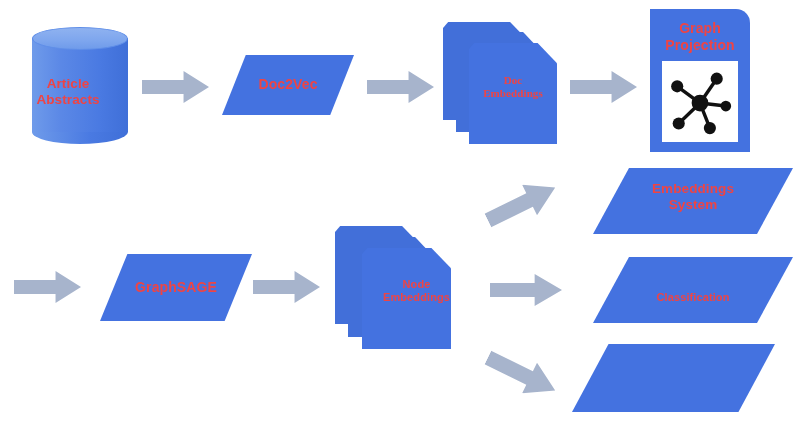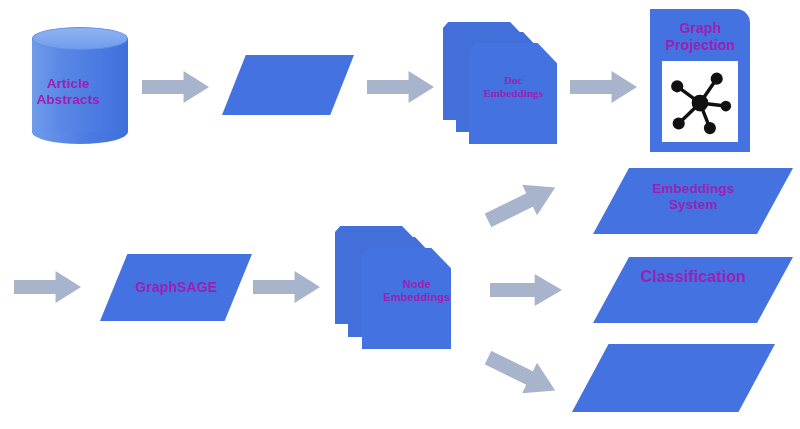--- a/index.html
+++ b/index.html
@@ -12,21 +12,21 @@
   }
   #canvas {
     position: relative;
     width: 800px;
     height: 429px;
     background: #ffffff;
     overflow: hidden;
   }
   .node-label {
     position: absolute;
-    color: #a21caf;
+    color: #ef4444;
     text-align: center;
     line-height: 1.18;
     font-weight: 600;
     letter-spacing: 0.1px;
     white-space: pre-line;
     pointer-events: none;
     z-index: 6;
   }
 
   
@@ -111,20 +111,21 @@
     <div class="cyl-bottom"></div>
     <div class="cyl-body"></div>
     <div class="cyl-top"></div>
   </div>
   <div class="node-label" style="left:20px; top:76px; width:96px; font-size:13.5px;">Article
 Abstracts</div>
 
   <div class="arrow arrow-right" style="left:142px; top:71px; width:67px; height:32px;"></div>
 
   <div class="parallelogram pg-skew-30" style="left:222px; top:55px; width:132px; height:60px;"></div>
+  <div class="node-label" style="left:222px; top:76px; width:132px; font-size:14px;">Doc2Vec</div>
 
   <div class="arrow arrow-right" style="left:367px; top:71px; width:67px; height:32px;"></div>
 
   <div class="doc-stack" style="left:443px; top:22px; width:115px; height:122px;">
     <div class="doc-sheet back" style="left:0px; top:0px; width:86px; height:98px;"></div>
     <div class="doc-sheet back" style="left:13px; top:10px; width:86px; height:100px;"></div>
     <div class="doc-sheet" style="left:26px; top:21px; width:88px; height:101px;"></div>
   </div>
   <div class="node-label" style="left:469px; top:74px; width:88px; font-size:11px;font-family:Liberation Serif, serif;">Doc
 Embeddings</div>
@@ -174,17 +175,17 @@
 
   <div class="arrow arrow-right" style="left:490px; top:274px; width:72px; height:32px;"></div>
 
   <div class="arrow arrow-right" style="left:484px; top:357px; width:75px; height:34px; transform:rotate(26deg); transform-origin:center center;"></div>
 
   <div class="parallelogram pg-skew-30" style="left:593px; top:168px; width:200px; height:66px;"></div>
   <div class="node-label" style="left:593px; top:181px; width:200px; font-size:13.5px;">Embeddings
 System</div>
 
   <div class="parallelogram pg-skew-30" style="left:593px; top:257px; width:200px; height:66px;"></div>
-  <div class="node-label" style="left:593px; top:268px; width:200px; font-size:16px;">Classification</div>
+  <div class="node-label" style="left:593px; top:291px; width:200px; font-size:11px;">Classification</div>
 
   <div class="parallelogram pg-skew-30" style="left:572px; top:344px; width:203px; height:68px;"></div>
 
 </div>
 
 </body></html>

